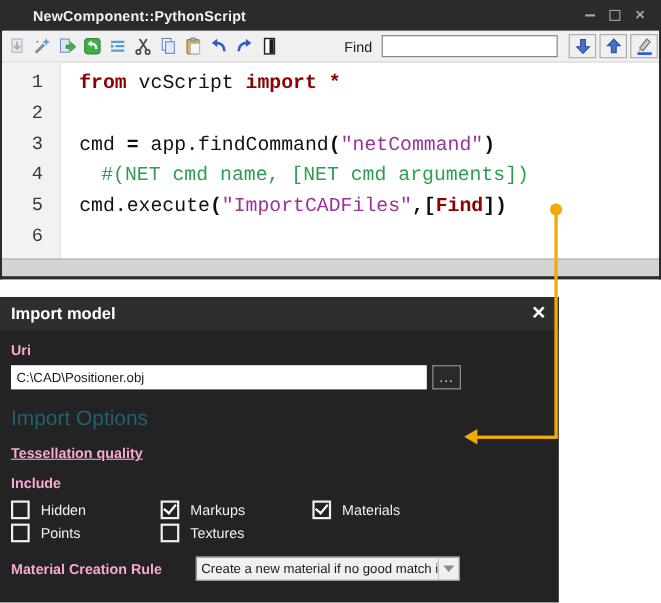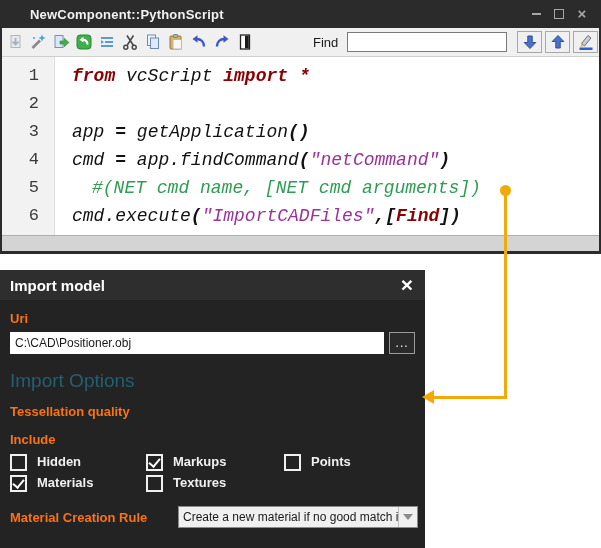--- a/index.html
+++ b/index.html
@@ -29,63 +29,63 @@
   .tb-btn + .tb-btn{margin-left:1px;}
   .tb-group{display:flex;margin-left:5px;gap:2px;}
 
   .code-area{flex:1 1 auto;display:flex;background:#ffffff;overflow:hidden;}
   .gutter{width:53px;flex:0 0 53px;background:#f2f2f2;border-right:1px solid #dedede;
           padding-top:5px;box-sizing:border-box;text-align:right;}
   .lnum{font-family:"Liberation Mono","DejaVu Sans Mono",monospace;font-size:17px;line-height:28px;
         color:#3a3a3a;padding-right:15px;}
   .code-pane{flex:1;padding:5px 0 0 17px;}
   .code-line{font-family:"Liberation Mono","DejaVu Sans Mono",monospace;font-size:18px;line-height:28px;
-             white-space:pre;color:#111;font-style:italic;}
+             white-space:pre;color:#111;}
   .tok-kw{color:#8b0000;font-weight:bold;}
   .tok-op{color:#111;font-weight:bold;}
   .tok-st{color:#993399;}
   .tok-cm{color:#2e9d52;margin-left:20px;}
   .tok-pl{color:#111;}
 
   .statusbar{height:15px;flex:0 0 15px;background:#d4d4d4;border-top:1px solid #aeaeae;}
 
   
   .conn{position:absolute;z-index:6;}
   .conn-dot{left:500px;top:185px;width:11px;height:11px;border-radius:50%;background:#f2a90a;}
   .conn-v{left:504px;top:191px;width:3px;height:207px;background:#f2a90a;}
   .conn-h{left:433px;top:396px;width:74px;height:3px;background:#f2a90a;}
   .conn-arrow{left:422px;top:390px;width:0;height:0;border-top:7px solid transparent;
               border-bottom:7px solid transparent;border-right:12px solid #f2a90a;}
 
   
-  .dialog{position:absolute;left:0;top:270px;width:425px;height:278px;background:#232323;z-index:4;
+  .dialog{position:absolute;left:0;top:270px;width:508px;height:278px;background:#232323;z-index:4;
           color:#f0f0f0;}
   .dlg-header{height:30px;background:#2e2e2e;display:flex;align-items:center;}
   .dlg-title{font-size:15px;font-weight:600;padding-left:10px;color:#ffffff;}
   .dlg-close{margin-left:auto;padding-right:12px;color:#ffffff;font-size:21px;font-weight:900;line-height:28px;cursor:default;}
   .dlg-body{padding:0 10px;}
-  .field-label{font-size:13px;font-weight:600;color:#f97316;}
+  .field-label{font-size:13px;font-weight:600;color:#f9a8d4;}
   .uri-label{margin-top:11px;}
   .uri-row{margin-top:6px;display:flex;align-items:center;}
   .uri-input{width:378px;height:22px;border:none;background:#ffffff;color:#1a1a1a;font-size:12px;
              padding:0 5px;box-sizing:border-box;font-family:"Liberation Sans", sans-serif;}
   .browse-btn{width:26px;height:22px;margin-left:5px;background:#2a2a2a;border:1px solid #9a9a9a;
               color:#f0f0f0;font-size:12px;display:flex;align-items:center;justify-content:center;
               box-sizing:border-box;letter-spacing:1px;}
   .section-title{margin-top:16px;font-size:19px;color:#23606f;font-weight:400;}
-  .tess-label{margin-top:12px;}
+  .tess-label{margin-top:12px;text-decoration:underline;}
   .slider-row{margin-top:10px;display:flex;align-items:center;}
   .slider{position:relative;width:345px;height:15px;flex:0 0 345px;}
   .slider-fill{position:absolute;top:6px;left:0;height:3px;background:#2d7486;}
   .slider-rest{position:absolute;top:6.5px;height:2px;right:0;background:#f5f5f5;}
   .slider-thumb{position:absolute;top:1px;width:3px;height:13px;background:#ffffff;}
   .slider-value{margin-left:auto;font-size:13px;color:#f0f0f0;}
   .include-label{margin-top:13px;}
   .cb-grid{margin-top:7px;display:grid;grid-template-columns:136px 138px 1fr;row-gap:3px;}
-  .cb-item{display:flex;align-items:flex-start;height:18px;font-weight:bold;}
+  .cb-item{display:flex;align-items:center;height:18px;}
   .cbox{width:13px;height:13px;border:2px solid #f0f0f0;background:#232323;display:flex;
         align-items:center;justify-content:center;flex:0 0 13px;}
   .tick{width:5px;height:9px;border-right:2.5px solid #ffffff;border-bottom:2.5px solid #ffffff;
         transform:rotate(40deg);margin-top:-3px;}
   .cb-label{font-size:13px;margin-left:10px;color:#f0f0f0;}
   .rule-row{margin-top:13px;display:flex;align-items:center;}
   .rule-label{width:168px;flex:0 0 168px;}
   .dropdown{width:240px;height:22px;background:#f0f0f0;display:flex;align-items:center;
             box-sizing:border-box;border:1px solid #8a8a8a;}
   .dropdown-text{flex:1;font-size:12px;color:#1a1a1a;padding:0 4px;white-space:nowrap;overflow:hidden;}
@@ -220,21 +220,20 @@
           <div class="lnum">1</div>
           <div class="lnum">2</div>
           <div class="lnum">3</div>
           <div class="lnum">4</div>
           <div class="lnum">5</div>
           <div class="lnum">6</div>
         </div>
       <div class="code-pane">
           <div class="code-line"><span class="tok-kw">from</span><span class="tok-pl"> vcScript </span><span class="tok-kw">import</span><span class="tok-pl"> </span><span class="tok-kw">*</span></div>
           <div class="code-line">&nbsp;</div>
-          <div class="code-line"><span class="tok-pl">app </span><span class="tok-op">=</span><span class="tok-pl"> getApplication</span><span class="tok-op">()</span></div>
           <div class="code-line"><span class="tok-pl">cmd </span><span class="tok-op">=</span><span class="tok-pl"> app.findCommand</span><span class="tok-op">(</span><span class="tok-st">"netCommand"</span><span class="tok-op">)</span></div>
           <div class="code-line"><span class="tok-cm">#(NET cmd name, [NET cmd arguments])</span></div>
           <div class="code-line"><span class="tok-pl">cmd.execute</span><span class="tok-op">(</span><span class="tok-st">"ImportCADFiles"</span><span class="tok-op">,[</span><span class="tok-kw">Find</span><span class="tok-op">])</span></div>
         </div>
     </div>
 
     <div class="statusbar"></div>
   </section>
 
   <div class="conn conn-dot"></div>
@@ -264,28 +263,28 @@
             <span class="cbox"></span>
             <span class="cb-label">Hidden</span>
           </div>
           <div class="cb-item">
             <span class="cbox">
               <span class="tick"></span>
             </span>
             <span class="cb-label">Markups</span>
           </div>
           <div class="cb-item">
-            <span class="cbox"></span>
-            <span class="cb-label">Points</span>
-          </div>
-          <div class="cb-item">
             <span class="cbox">
               <span class="tick"></span>
             </span>
             <span class="cb-label">Materials</span>
+          </div>
+          <div class="cb-item">
+            <span class="cbox"></span>
+            <span class="cb-label">Points</span>
           </div>
           <div class="cb-item">
             <span class="cbox"></span>
             <span class="cb-label">Textures</span>
           </div>
         </div>
 
       <div class="rule-row">
         <span class="field-label rule-label">Material Creation Rule</span>
         <div class="dropdown">

